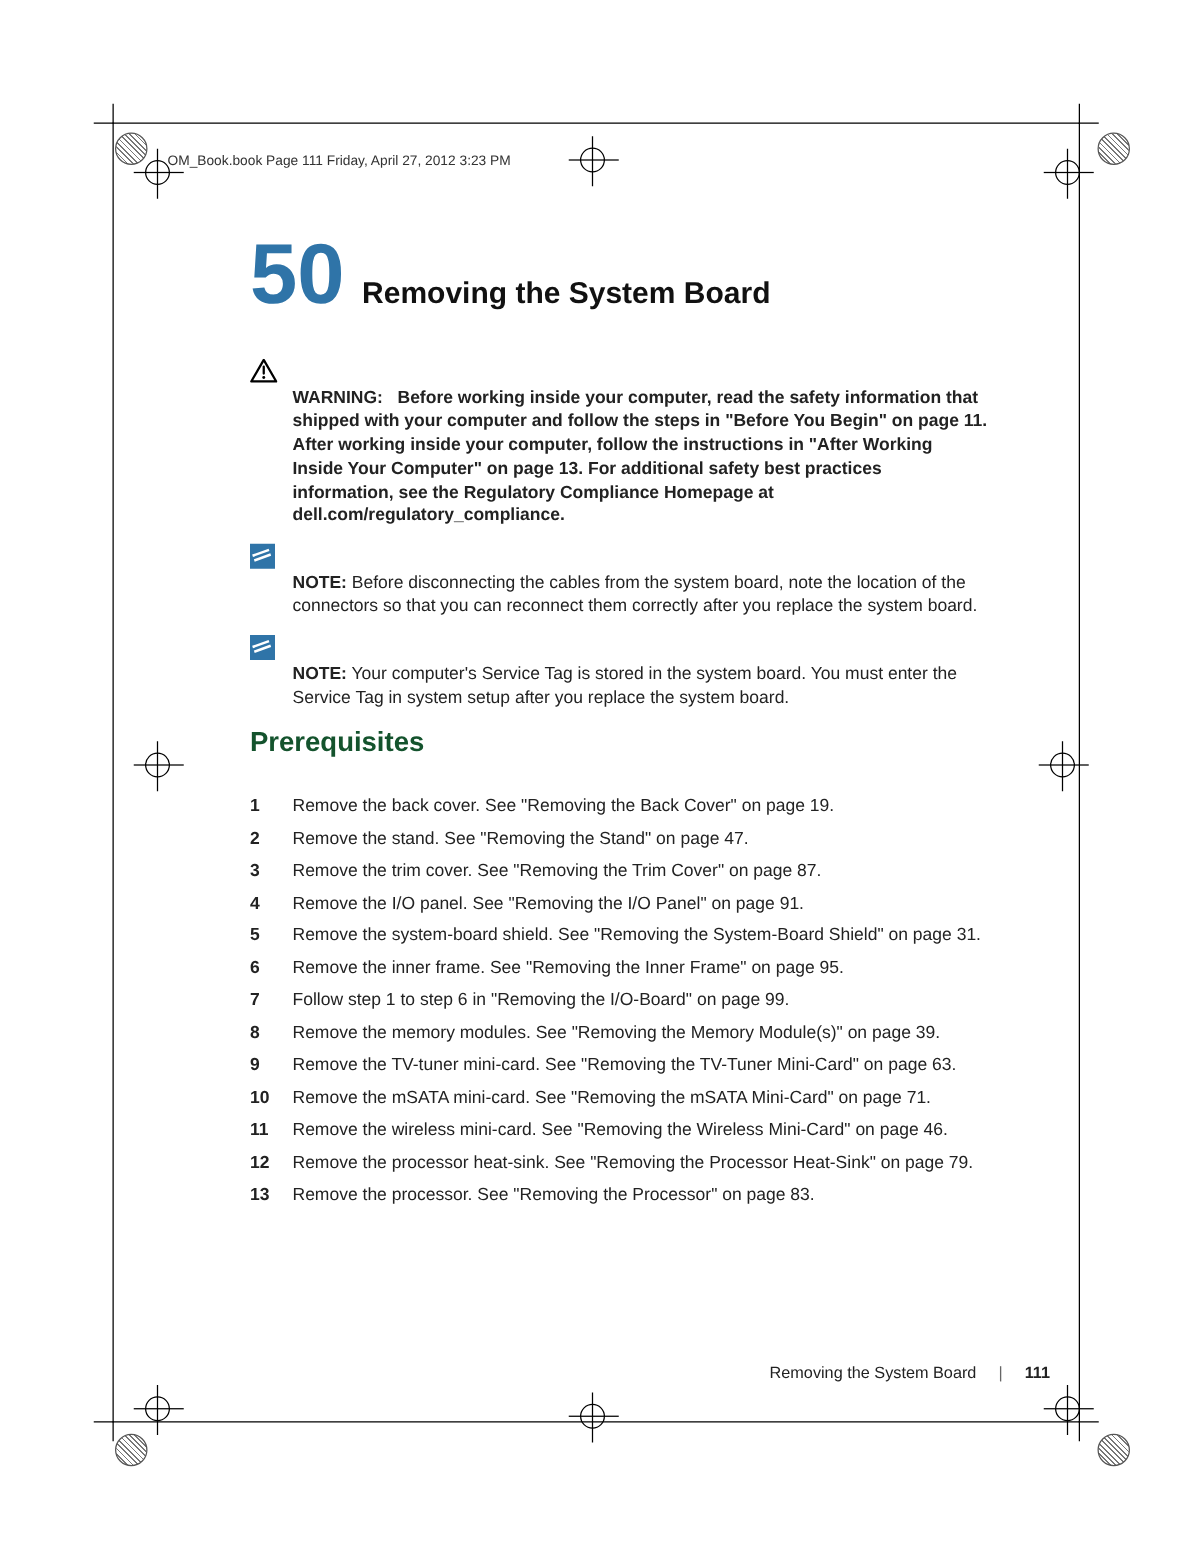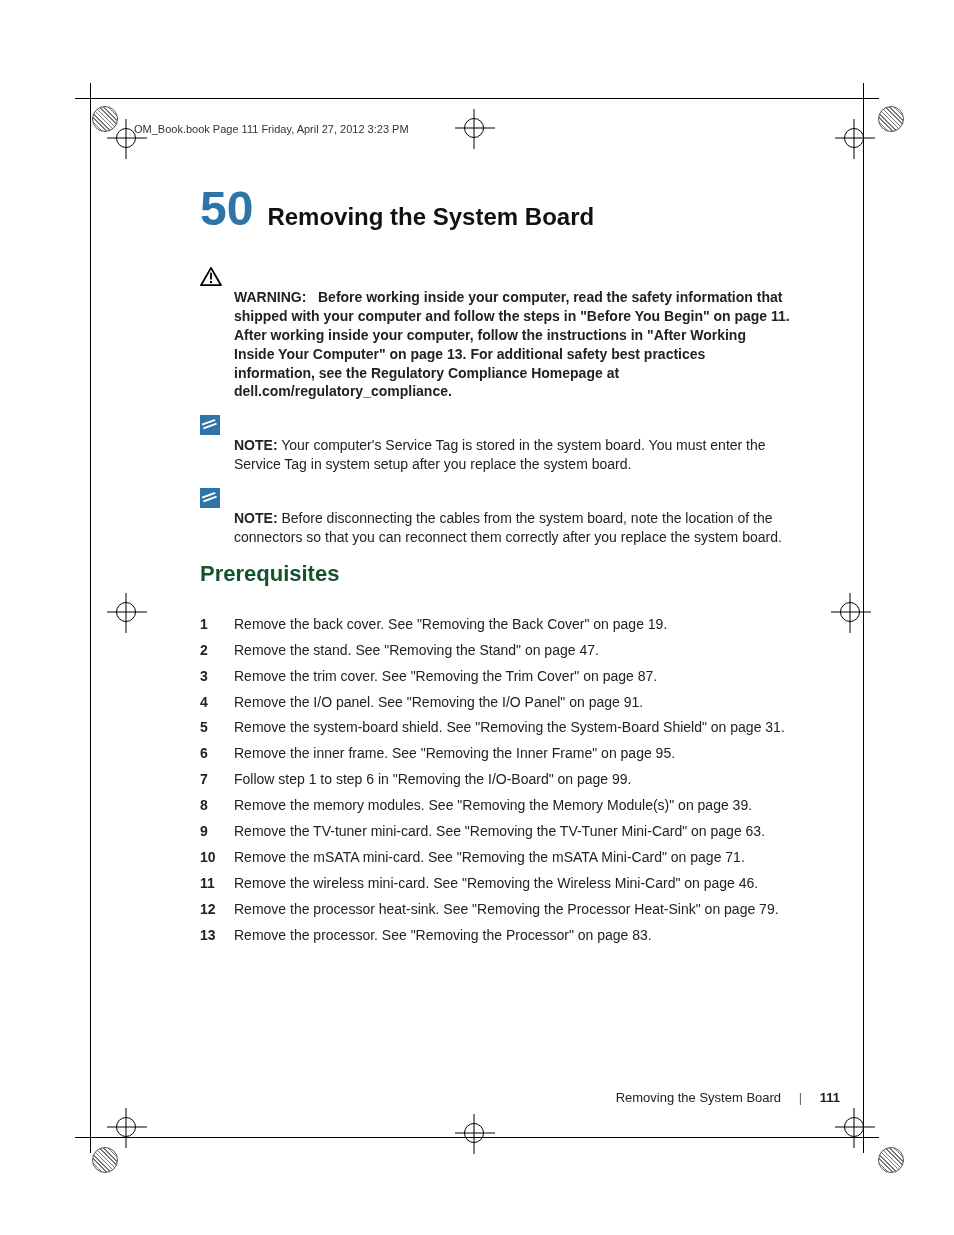--- a/index.html
+++ b/index.html
@@ -80,21 +80,21 @@
     top: 185px;
     width: 590px;
   }
   .chapter-row {
     display: flex;
     align-items: baseline;
     gap: 14px;
     margin-bottom: 34px;
   }
   .chapter-num {
-    font-size: 48px;
+    font-size: 68px;
     font-weight: 700;
     color: #2f74a8;
     line-height: 1;
   }
   .chapter-title {
     font-size: 24px;
     font-weight: 700;
     color: #111;
   }
   .callout {
@@ -213,42 +213,42 @@
       <svg class="warn-icon" viewBox="0 0 24 22">
         <path d="M12 1 L23 20 L1 20 Z" fill="none" stroke="#000" stroke-width="2" stroke-linejoin="round"></path>
         <line x1="12" y1="7" x2="12" y2="13" stroke="#000" stroke-width="2" stroke-linecap="round"></line>
         <circle cx="12" cy="16.5" r="1.3" fill="#000"></circle>
       </svg>
     </div>
     <div class="txt bold-run">
       <span>WARNING:</span>
       <span>&nbsp;</span>
       <span>Before working inside your computer, read the safety information that shipped with your computer and follow the steps in "Before You Begin" on page 11. After working inside your computer, follow the instructions in "After Working Inside Your Computer" on page 13. For additional safety best practices information, see the Regulatory Compliance Homepage at dell.com/regulatory_compliance.</span>
+    </div>
+  </div>
+
+  <div class="callout">
+    <div class="icon-col">
+        <div class="note-icon"></div>
+      </div>
+    <div class="txt">
+      <span class="bold-run">NOTE:</span>
+      <span> </span>
+      <span>Before disconnecting the cables from the system board, note the location of the connectors so that you can reconnect them correctly after you replace the system board.</span>
     </div>
   </div>
 
   <div class="callout">
     <div class="icon-col">
         <div class="note-icon"></div>
       </div>
     <div class="txt">
       <span class="bold-run">NOTE:</span>
       <span> </span>
       <span>Your computer's Service Tag is stored in the system board. You must enter the Service Tag in system setup after you replace the system board.</span>
-    </div>
-  </div>
-
-  <div class="callout">
-    <div class="icon-col">
-        <div class="note-icon"></div>
-      </div>
-    <div class="txt">
-      <span class="bold-run">NOTE:</span>
-      <span> </span>
-      <span>Before disconnecting the cables from the system board, note the location of the connectors so that you can reconnect them correctly after you replace the system board.</span>
     </div>
   </div>
 
   <h2 class="section">Prerequisites</h2>
 
   <ol class="steps">
     <li>Remove the back cover. See "Removing the Back Cover" on page 19.</li>
     <li>Remove the stand. See "Removing the Stand" on page 47.</li>
     <li>Remove the trim cover. See "Removing the Trim Cover" on page 87.</li>
     <li>Remove the I/O panel. See "Removing the I/O Panel" on page 91.</li>

